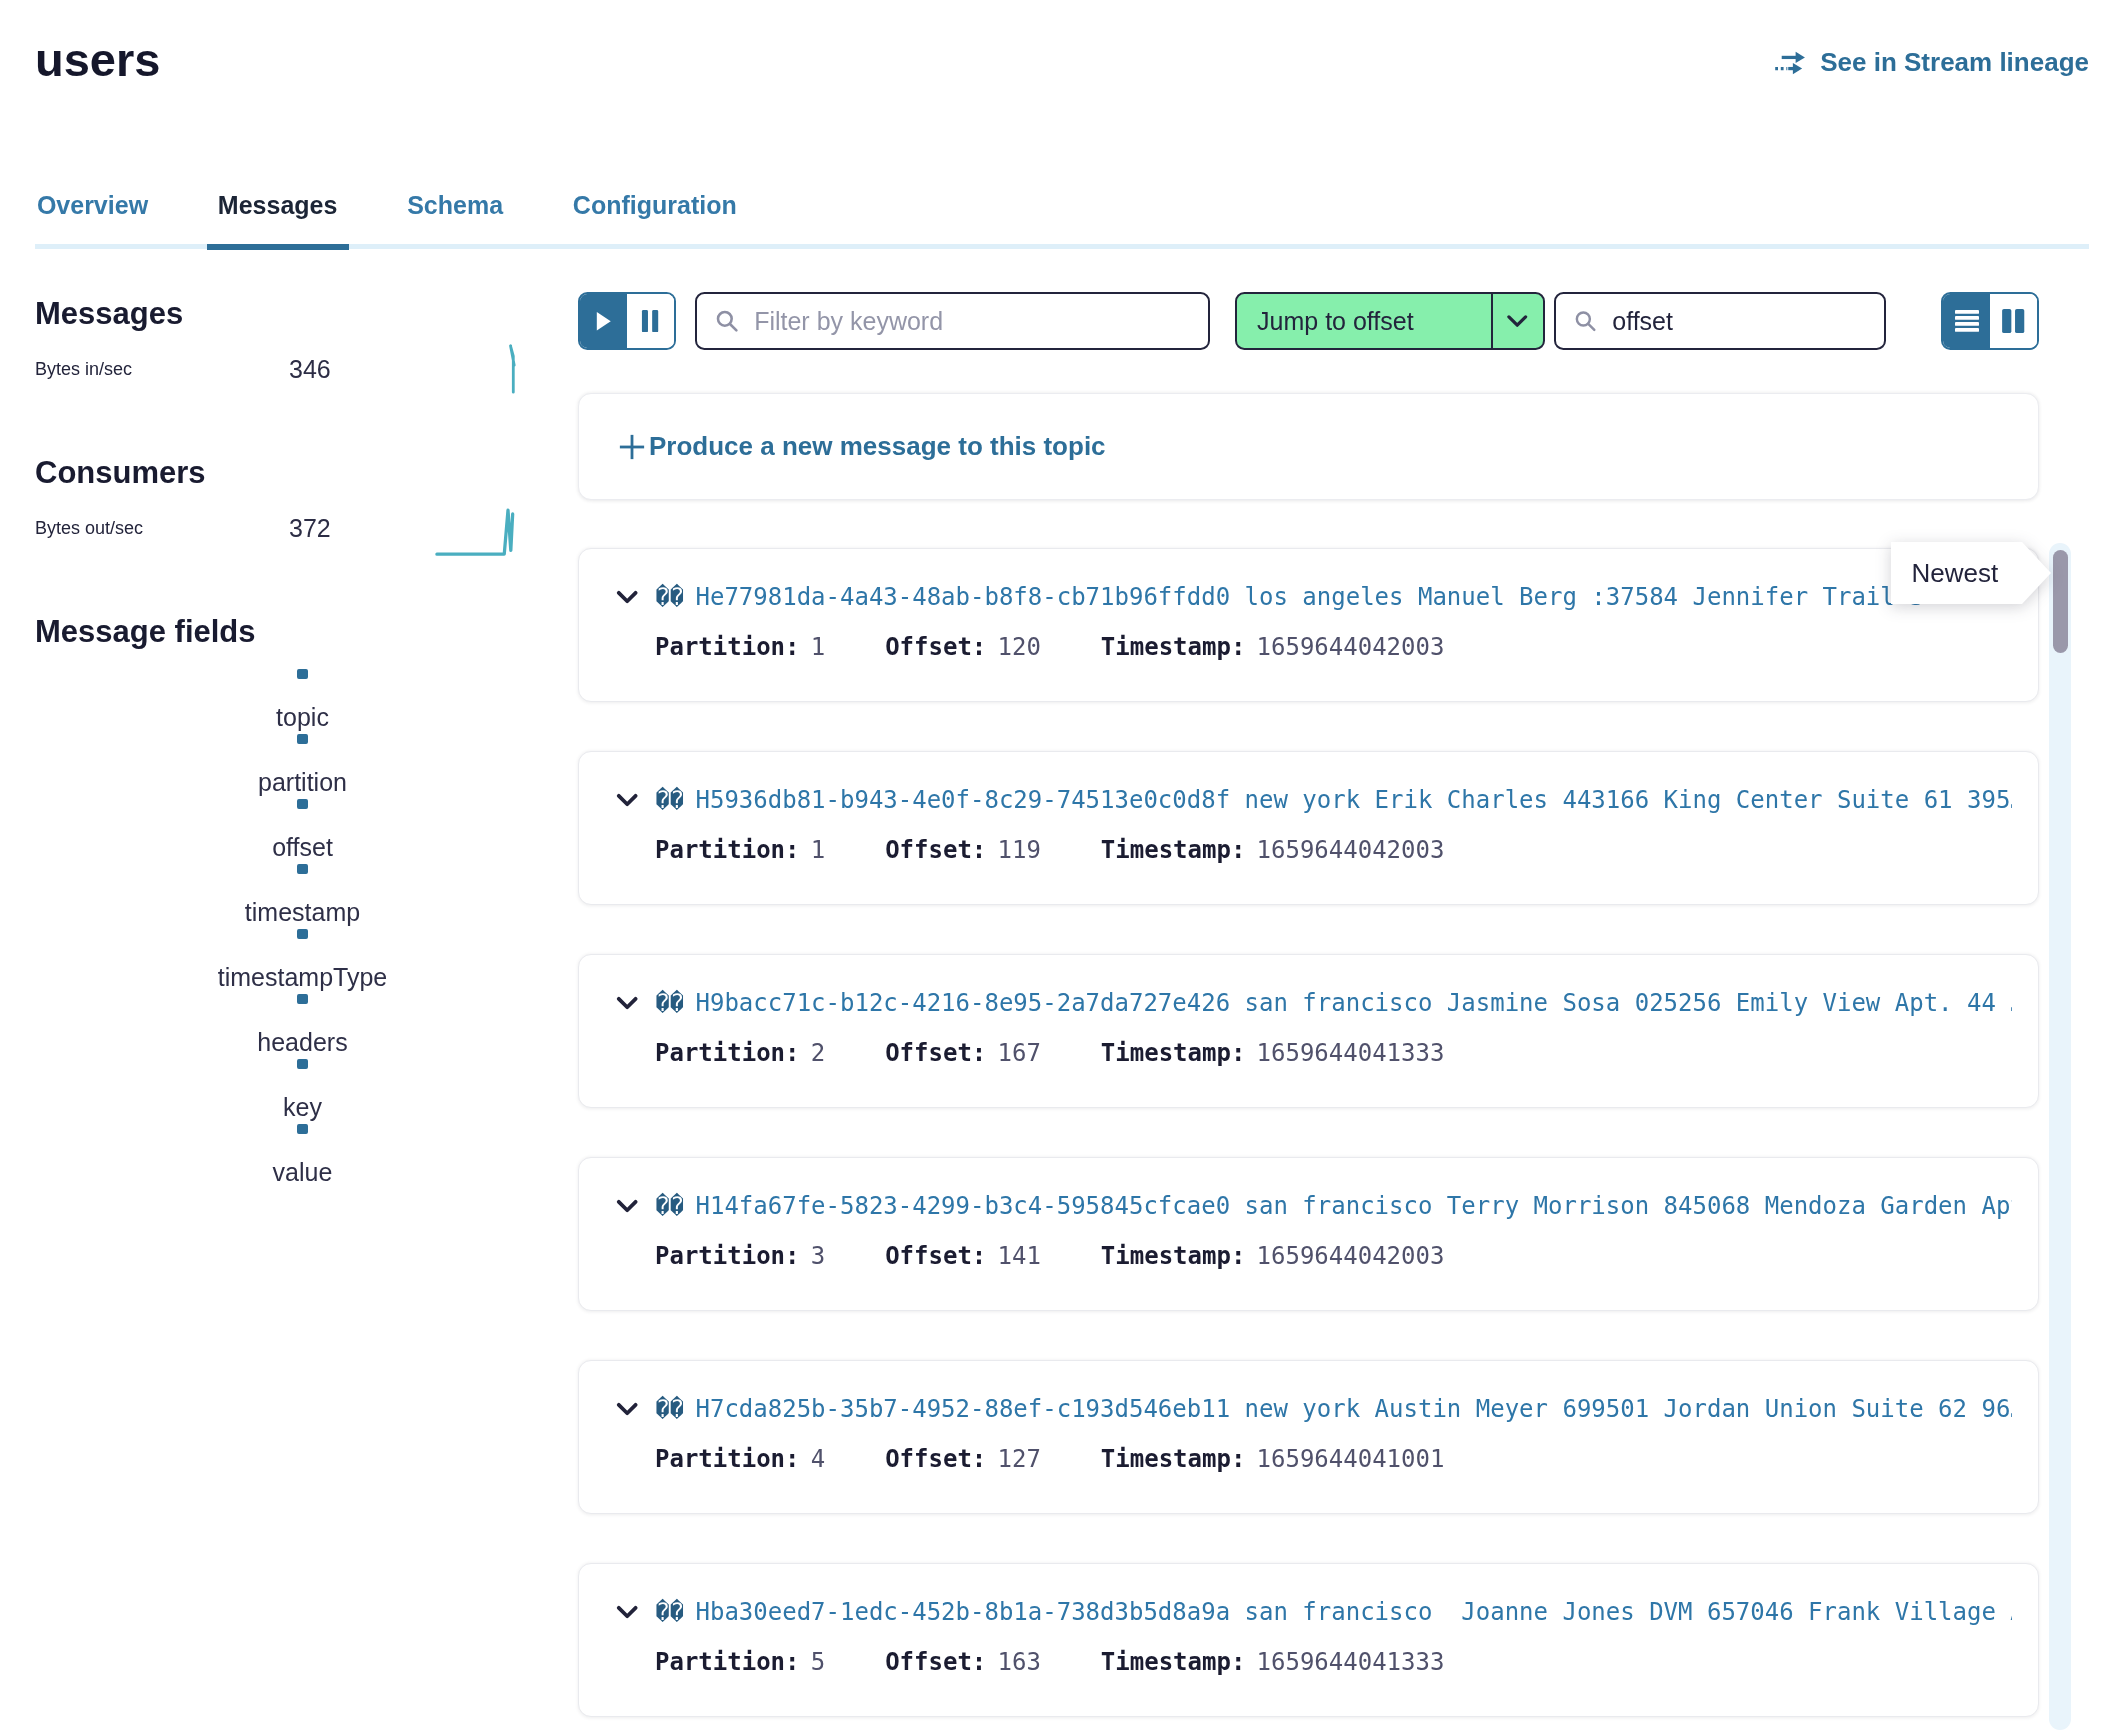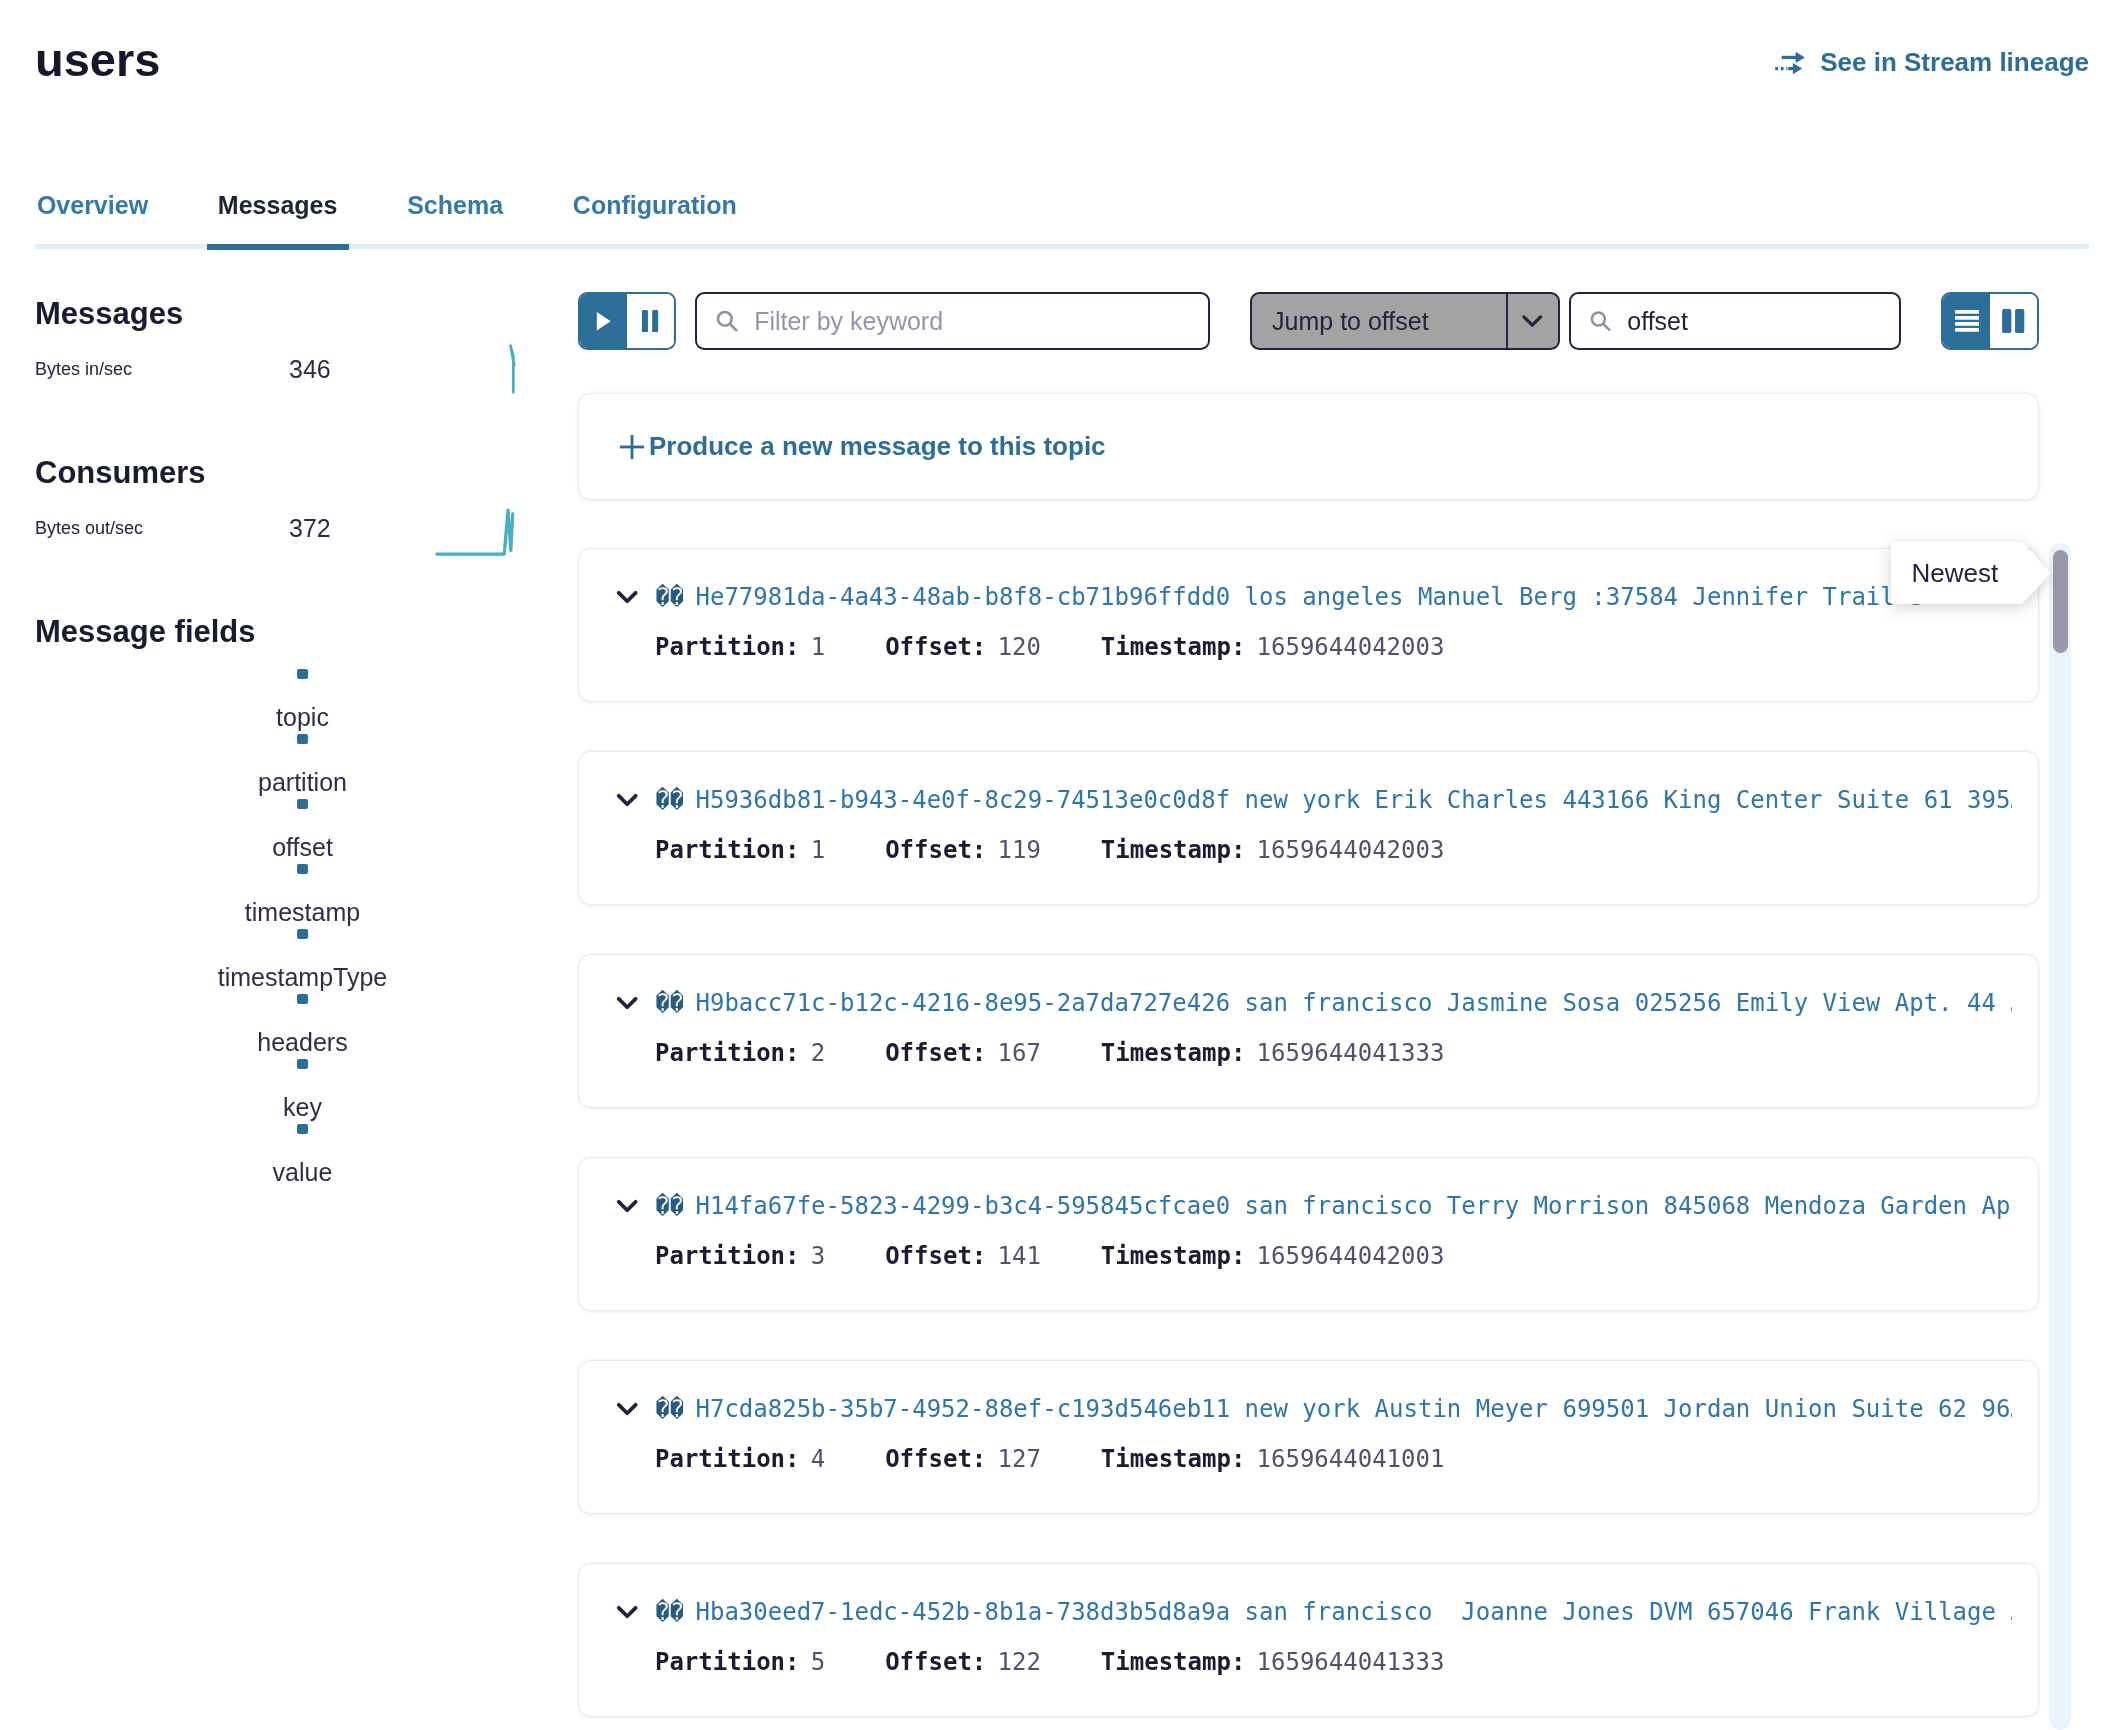--- a/index.html
+++ b/index.html
@@ -33,21 +33,21 @@
   
   .main { flex:1; padding:42px 85px 0 42px; min-width:0; }
   .toolbar { display:flex; align-items:center; height:60px; margin-bottom:42px; }
   .seg { display:flex; border:2.8px solid #2D6E98; border-radius:9.3px; overflow:hidden; height:58px; background:#fff; flex:0 0 auto; }
   .seg-btn { width:47px; display:flex; align-items:center; justify-content:center; background:#fff; cursor:pointer; border:none; padding:0; }
   .seg-btn.active { background:#2D6E98; }
   .input-box { display:flex; align-items:center; gap:13px; border:2.8px solid #23243C; border-radius:9.3px; height:58px; padding:0 18.6px; background:#fff; }
   .filter-box { width:515px; margin-left:18.6px; }
   .input-box input { border:none; outline:none; font-size:25px; color:#23243C; width:100%; font-family:"Liberation Sans", sans-serif; background:transparent; }
   .input-box input::placeholder { color:#9395A8; }
-  .jump-box { margin-left:40px; width:310px; display:flex; border:2.8px solid #23243C; border-radius:9.3px; height:58px; background:#a3a3a3; cursor:pointer; flex:0 0 auto; }
+  .jump-box { margin-left:25px; width:310px; display:flex; border:2.8px solid #23243C; border-radius:9.3px; height:58px; background:#86efac; cursor:pointer; flex:0 0 auto; }
   .jump-label { flex:1; display:flex; align-items:center; padding-left:20.5px; font-size:25px; color:#23243C; }
   .jump-chevron { width:52px; border-left:2.8px solid #23243C; display:flex; align-items:center; justify-content:center; }
   .offset-box { width:332px; margin-left:9.3px; }
   .view-toggle { margin-left:auto; display:flex; border:2.8px solid #2D6E98; border-radius:9.3px; overflow:hidden; height:58px; background:#fff; flex:0 0 auto; }
   .vt-btn { width:47px; display:flex; align-items:center; justify-content:center; background:#fff; cursor:pointer; border:none; padding:0; }
   .vt-btn.active { background:#2D6E98; }
   
   .produce-card { height:107px; border:1.9px solid #EBECF0; border-radius:13px; background:#fff;
     box-shadow:0 0.9px 3.7px rgba(25,26,43,0.10); display:flex; align-items:center; gap:3px;
     padding-left:39px; margin-bottom:48px; cursor:pointer; width:100%; }
@@ -313,21 +313,21 @@
           <span class="msg-chevron">
             <svg width="22.4" height="15" viewBox="0 0 24 16">
                 <polyline points="3,3 12,12 21,3" fill="none" stroke="#22233A" stroke-width="4" stroke-linecap="round" stroke-linejoin="round"></polyline>
               </svg>
           </span>
           <span class="msg-glyphs">��</span>
           <span class="msg-text">Hba30eed7-1edc-452b-8b1a-738d3b5d8a9a san francisco  Joanne Jones DVM 657046 Frank Village A…</span>
         </div>
         <div class="msg-meta">
           <span class="meta-group"><span class="meta-label">Partition:</span><span class="meta-value">5</span></span>
-          <span class="meta-group"><span class="meta-label">Offset:</span><span class="meta-value">122</span></span>
+          <span class="meta-group"><span class="meta-label">Offset:</span><span class="meta-value">163</span></span>
           <span class="meta-group"><span class="meta-label">Timestamp:</span><span class="meta-value">1659644041333</span></span>
         </div>
       </div>
 
     </main>
   </div>
 
   <div class="scroll-track">
     <div class="scroll-thumb"></div>
   </div>

